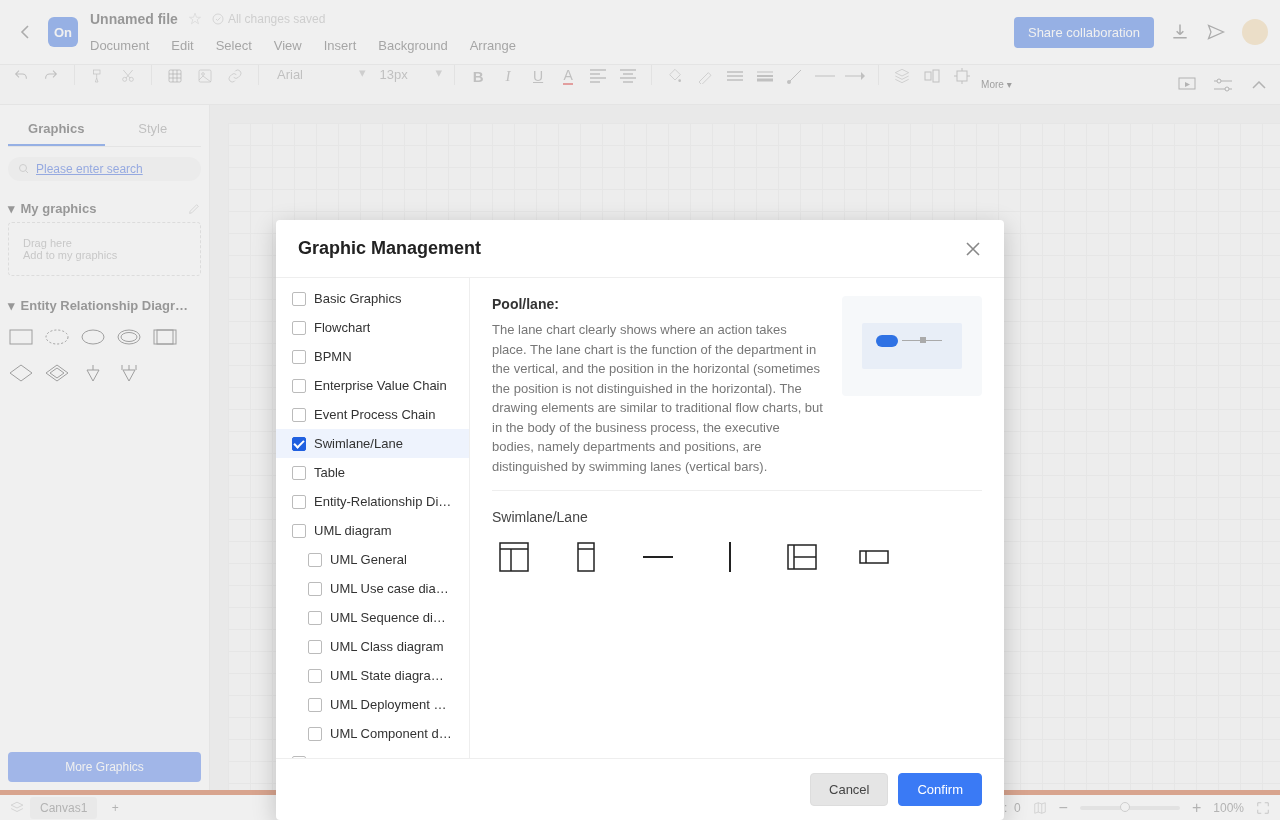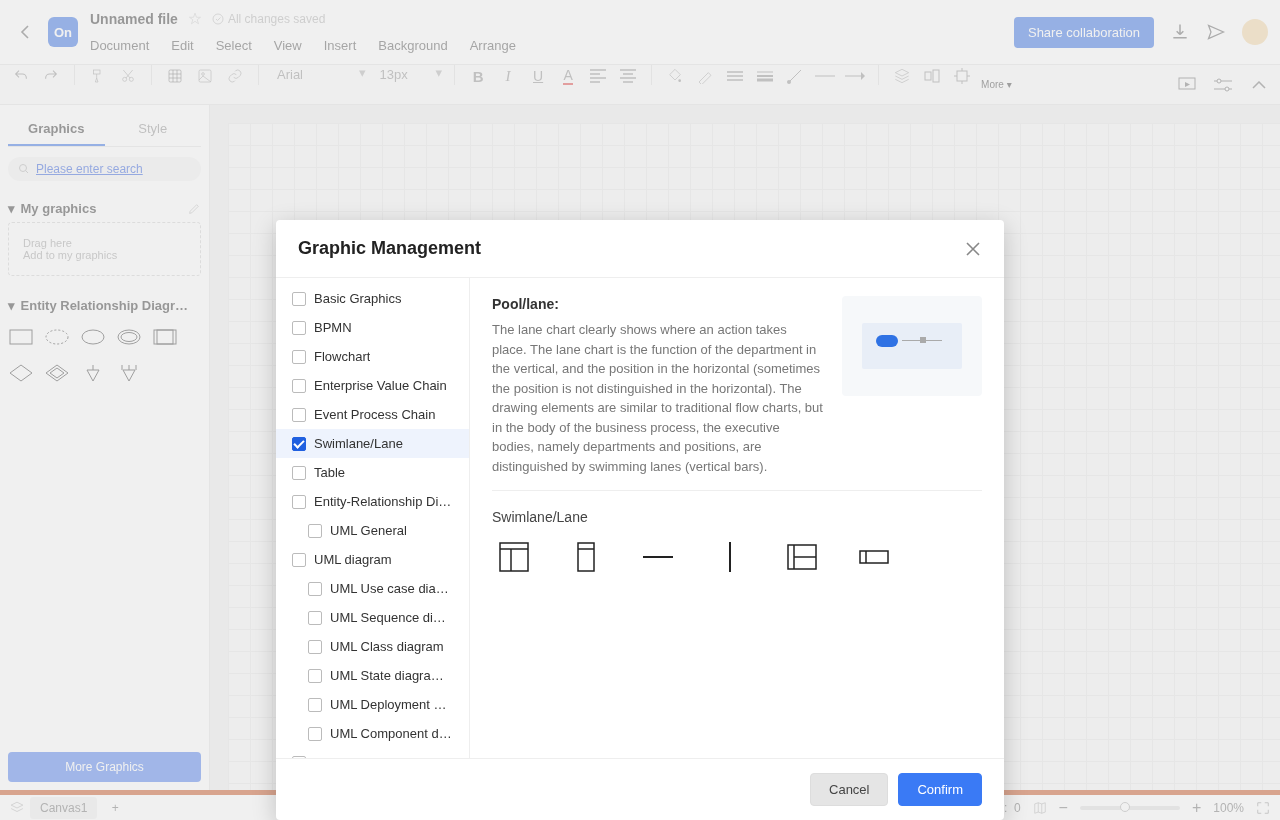--- a/index.html
+++ b/index.html
@@ -403,25 +403,25 @@
         </svg>
     </div>
     <div class="modal-body">
       <div class="cat-list" id="cat-list">
           <div class="cat-item">
             <span class="cb"></span>
             <span style="overflow: hidden; text-overflow: ellipsis;">Basic Graphics</span>
           </div>
           <div class="cat-item">
             <span class="cb"></span>
+            <span style="overflow: hidden; text-overflow: ellipsis;">Flowchart</span>
+          </div>
+          <div class="cat-item">
+            <span class="cb"></span>
             <span style="overflow: hidden; text-overflow: ellipsis;">BPMN</span>
-          </div>
-          <div class="cat-item">
-            <span class="cb"></span>
-            <span style="overflow: hidden; text-overflow: ellipsis;">Flowchart</span>
           </div>
           <div class="cat-item">
             <span class="cb"></span>
             <span style="overflow: hidden; text-overflow: ellipsis;">Enterprise Value Chain</span>
           </div>
           <div class="cat-item">
             <span class="cb"></span>
             <span style="overflow: hidden; text-overflow: ellipsis;">Event Process Chain</span>
           </div>
           <div class="cat-item active">
@@ -429,27 +429,27 @@
             <span style="overflow: hidden; text-overflow: ellipsis;">Swimlane/Lane</span>
           </div>
           <div class="cat-item">
             <span class="cb"></span>
             <span style="overflow: hidden; text-overflow: ellipsis;">Table</span>
           </div>
           <div class="cat-item">
             <span class="cb"></span>
             <span style="overflow: hidden; text-overflow: ellipsis;">Entity-Relationship Di…</span>
           </div>
+          <div class="cat-item">
+            <span class="cb"></span>
+            <span style="overflow: hidden; text-overflow: ellipsis;">UML diagram</span>
+          </div>
           <div class="cat-item sub">
             <span class="cb"></span>
             <span style="overflow: hidden; text-overflow: ellipsis;">UML General</span>
-          </div>
-          <div class="cat-item">
-            <span class="cb"></span>
-            <span style="overflow: hidden; text-overflow: ellipsis;">UML diagram</span>
           </div>
           <div class="cat-item sub">
             <span class="cb"></span>
             <span style="overflow: hidden; text-overflow: ellipsis;">UML Use case diagram</span>
           </div>
           <div class="cat-item sub">
             <span class="cb"></span>
             <span style="overflow: hidden; text-overflow: ellipsis;">UML Sequence diagra…</span>
           </div>
           <div class="cat-item sub">

